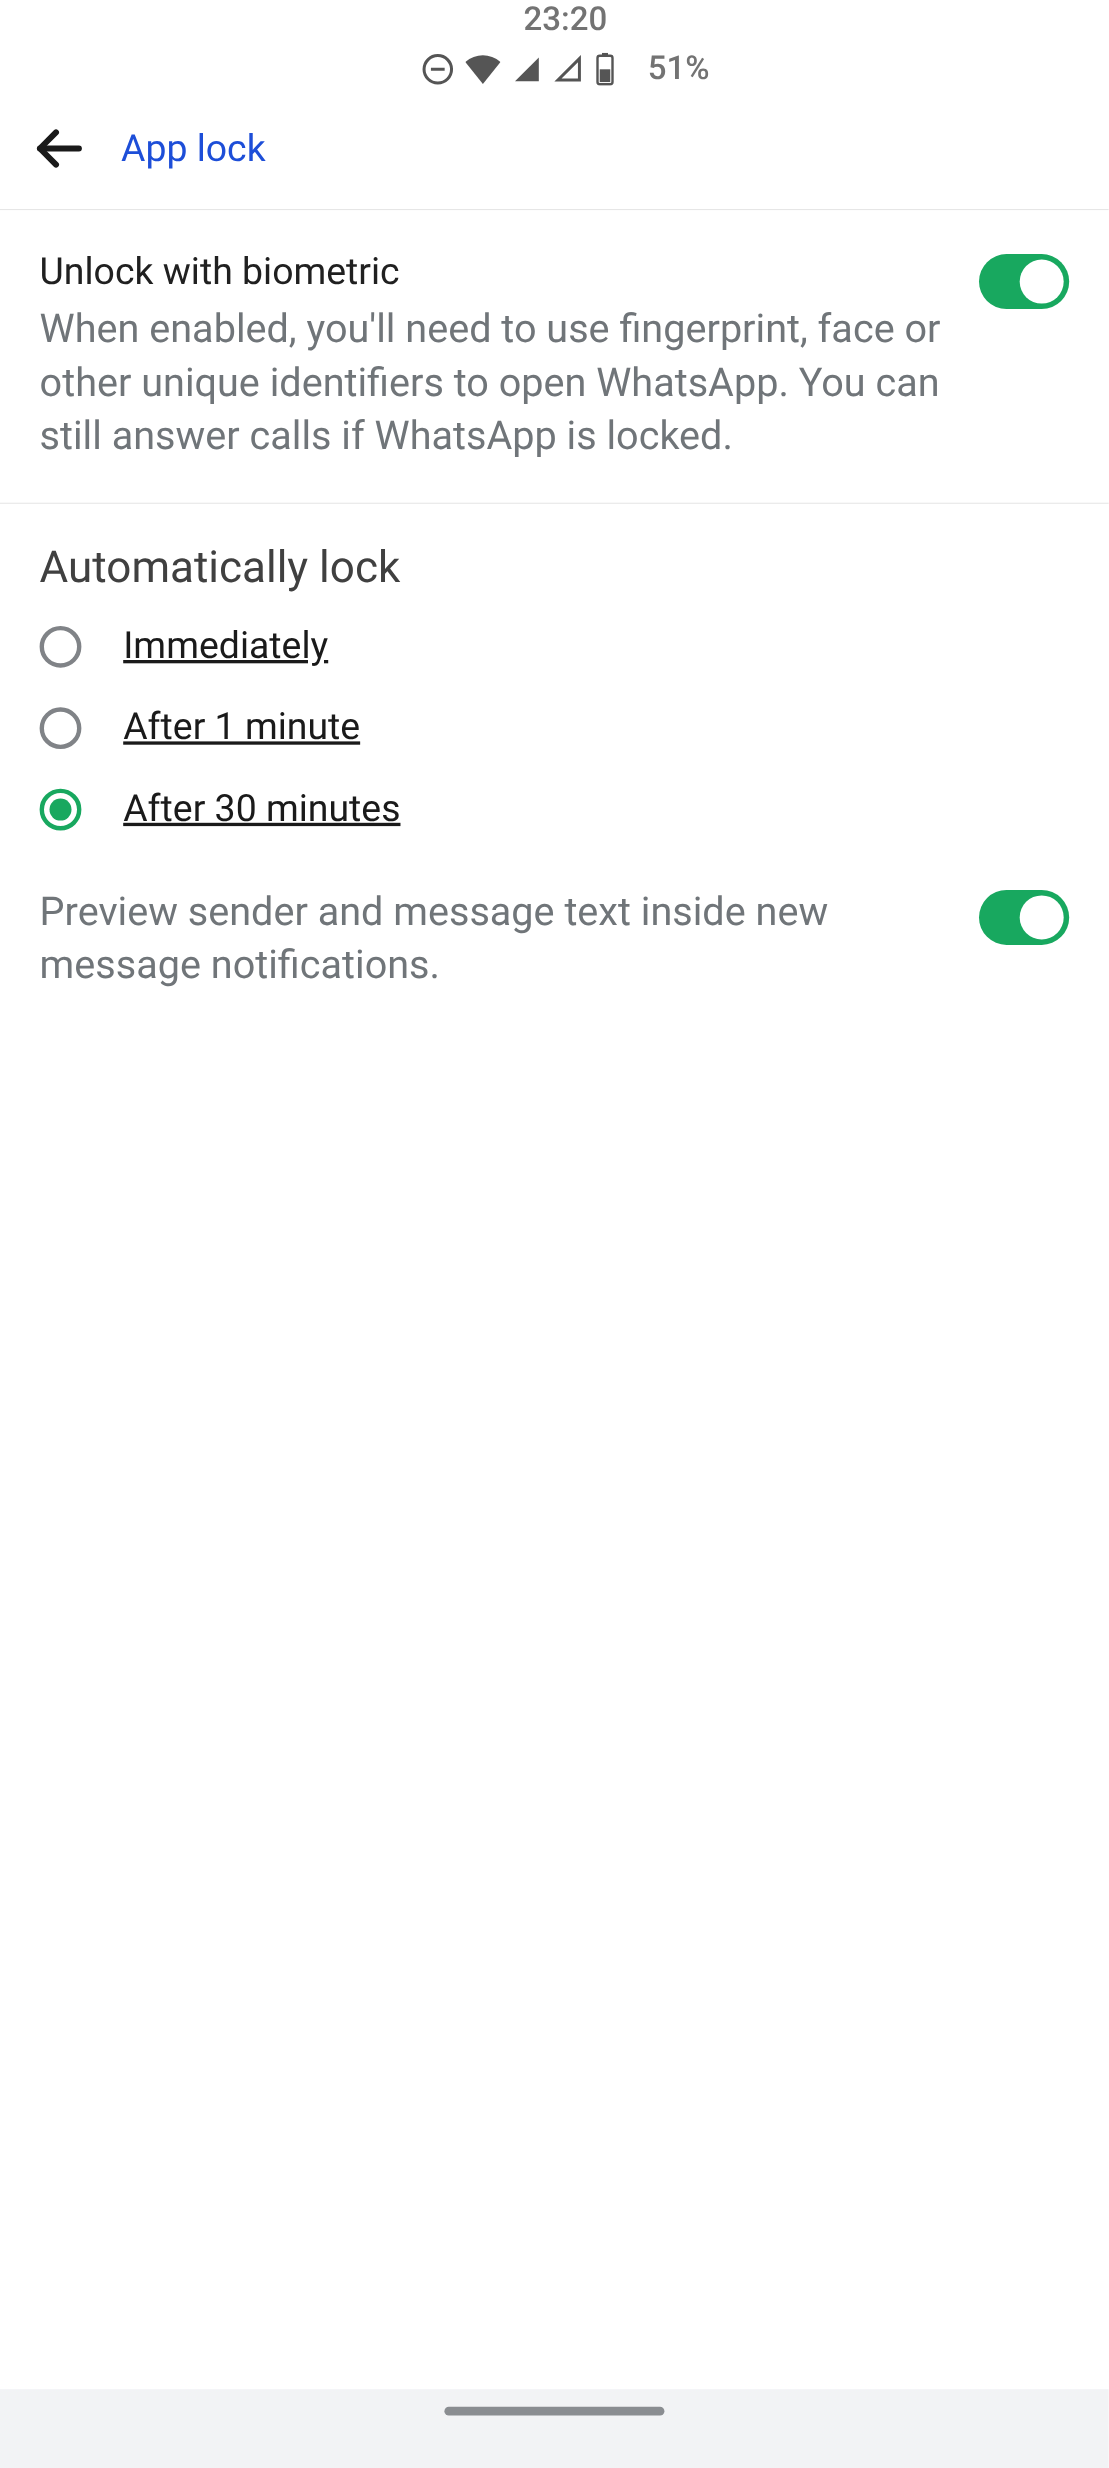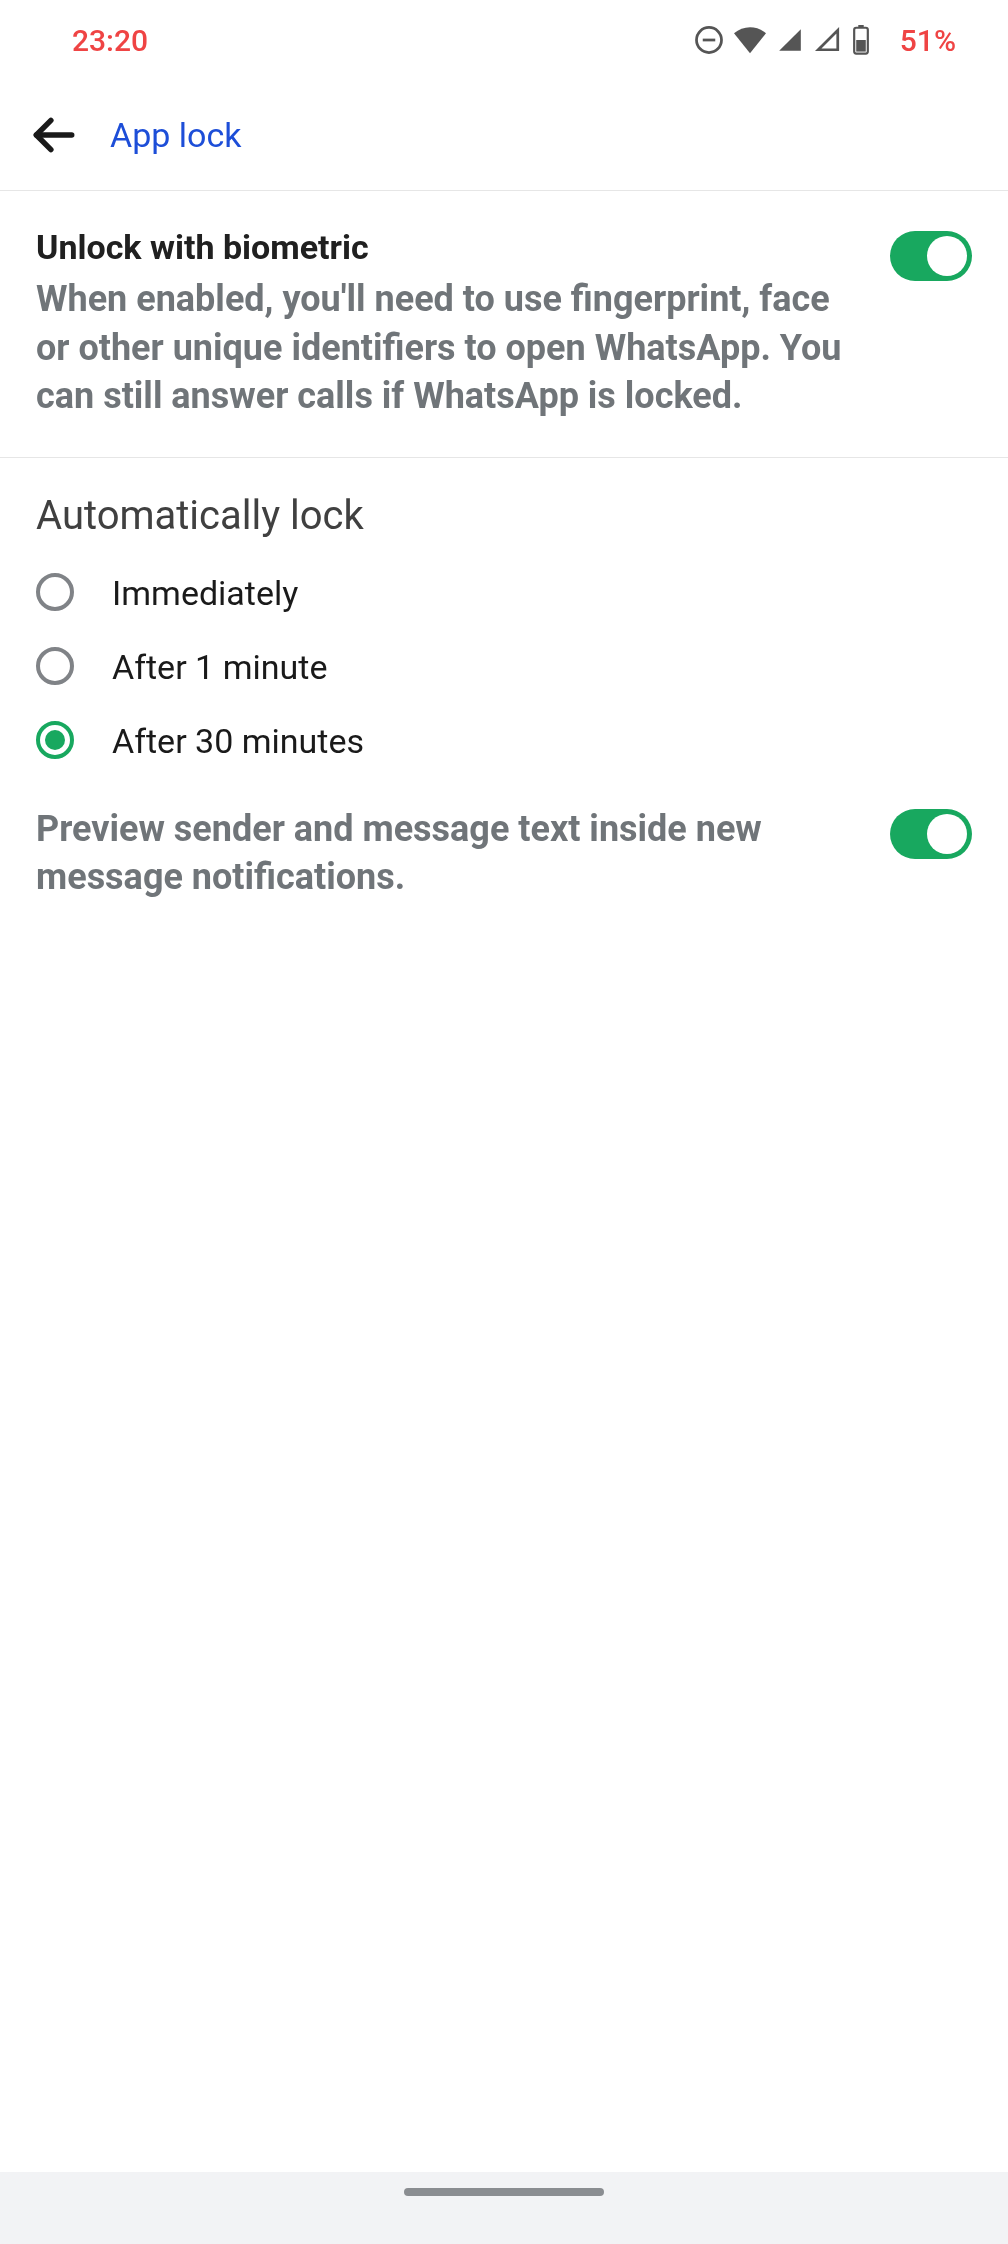--- a/index.html
+++ b/index.html
@@ -12,22 +12,23 @@
   }
 
   
   .status-bar {
     height: 80px;
     display: flex;
     align-items: center;
     justify-content: space-between;
     padding: 0 52px 0 72px;
     font-size: 30px;
-    color: #ef4444;
+    color: #737373;
     font-weight: 500;
+    flex-direction: column;
   }
   .status-right {
     display: flex;
     align-items: center;
     gap: 10px;
   }
   .status-right svg { display: block; }
   .status-right .battery-text { font-size: 30px; margin-left: 20px; }
 
   
@@ -43,21 +44,21 @@
 
   .divider { height: 1px; background: #e6e6e6; }
 
   
   .setting {
     padding: 36px 36px 36px 36px;
     display: flex;
     align-items: flex-start;
     gap: 24px;
   }
-  .setting .texts { flex: 1; font-weight: bold; }
+  .setting .texts { flex: 1; }
   .setting .title { font-size: 34px; color: #202020; margin-bottom: 8px; }
   .setting .desc  { font-size: 36px; color: #707579; line-height: 1.35; }
 
   
   .switch {
     width: 82px; height: 50px;
     border-radius: 25px;
     background: #18a85f;
     position: relative;
     flex-shrink: 0;
@@ -75,24 +76,25 @@
   
   .section-header {
     padding: 34px 36px 14px;
     font-size: 40px;
     color: #404040;
   }
 
   
   .radio-row {
     display: flex;
-    align-items: flex-start;
+    align-items: flex-end;
     gap: 38px;
     padding: 20px 36px;
     height: 74px;
+    text-decoration: underline;
   }
   .radio-row .label { font-size: 34px; color: #1a1a1a; }
   .radio {
     width: 38px; height: 38px;
     border-radius: 50%;
     border: 4px solid #808387;
     position: relative;
     flex-shrink: 0;
   }
   .radio.selected { border-color: #18a85f; }

